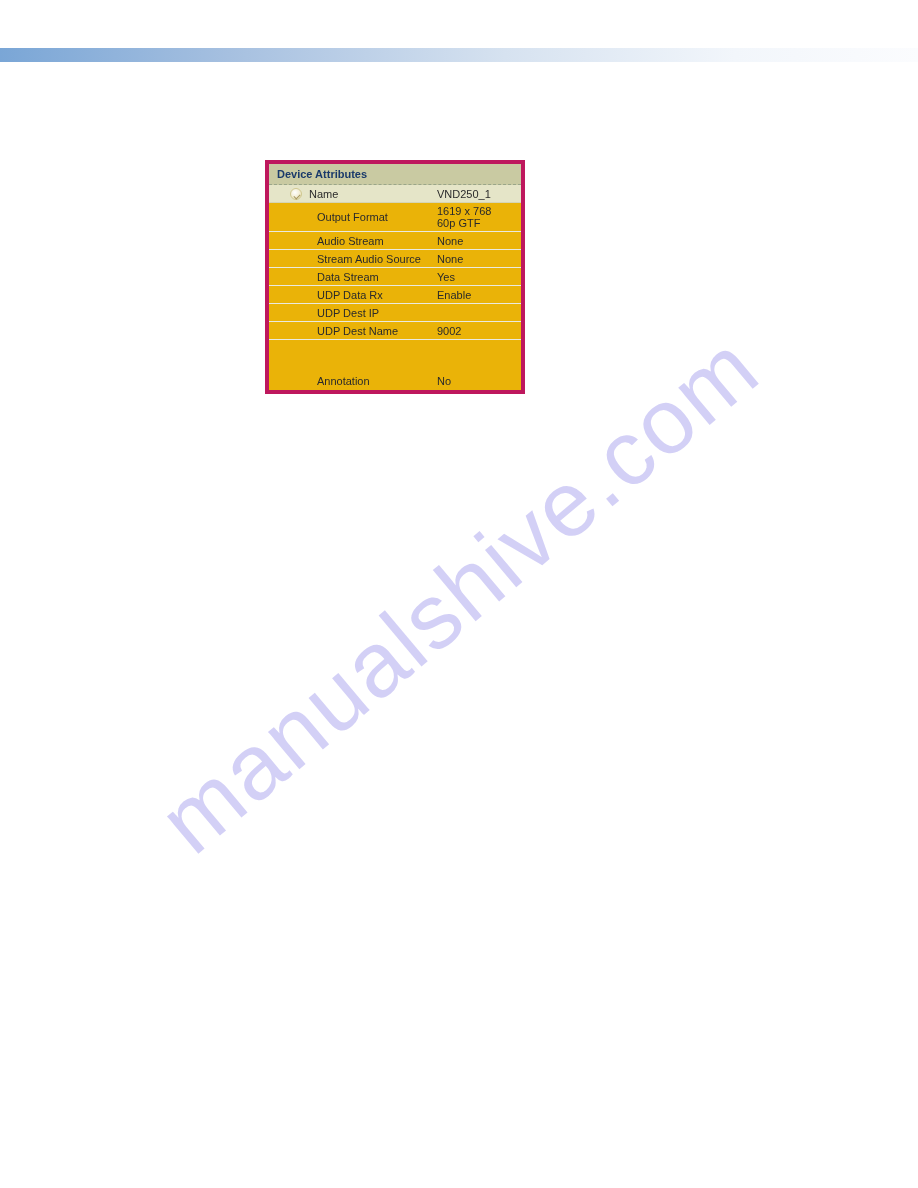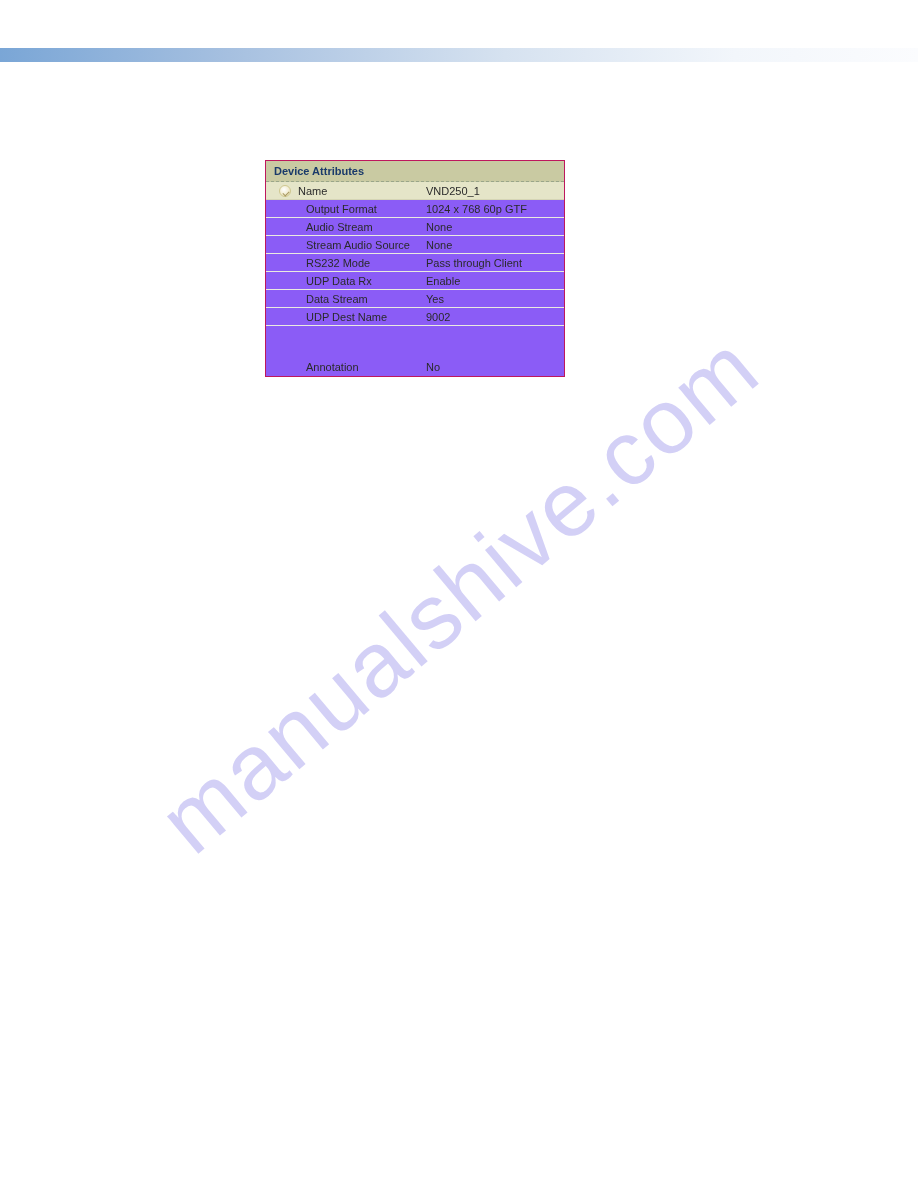--- a/index.html
+++ b/index.html
@@ -22,39 +22,39 @@
     color: rgba(130, 120, 230, 0.35);
     white-space: nowrap;
     pointer-events: none;
     user-select: none;
     letter-spacing: 2px;
   }
   .panel {
     position: absolute;
     top: 160px;
     left: 265px;
-    width: 300px;
-    border: 1px solid #be185d;
-    background: #8b5cf6;
+    width: 260px;
+    border: 4px solid #be185d;
+    background: #eab308;
     font-size: 11px;
     color: #2a2a2a;
   }
   .panel-header {
     background: #c9caa2;
     color: #1a3a6a;
     font-weight: bold;
     padding: 4px 8px;
     border-bottom: 1px dashed #9aa68a;
   }
   .row {
     display: flex;
     border-bottom: 1px solid #eaeae0;
     min-height: 18px;
     align-items: center;
-    padding: 2px 8px;
+    padding: 2px 16px;
   }
   .row:last-child { border-bottom: none; margin-top: 32px; }
   .row.first {
     background: #e5e5c8;
     border-bottom: 1px solid #d5d5b5;
   }
   .icon-cell {
     width: 22px;
     display: flex;
     align-items: center;
@@ -96,46 +96,46 @@
     <div class="icon-cell">
       <span class="circle-icon"></span>
     </div>
     <div class="attr-label">Name</div>
     <div class="attr-value">VND250_1</div>
   </div>
 
   <div class="row">
     <div class="icon-cell"></div>
     <div class="attr-label">Output Format</div>
-    <div class="attr-value">1024 x 768 60p GTF</div>
+    <div class="attr-value">1619 x 768 60p GTF</div>
   </div>
   <div class="row">
     <div class="icon-cell"></div>
     <div class="attr-label">Audio Stream</div>
     <div class="attr-value">None</div>
   </div>
   <div class="row">
     <div class="icon-cell"></div>
     <div class="attr-label">Stream Audio Source</div>
     <div class="attr-value">None</div>
   </div>
   <div class="row">
     <div class="icon-cell"></div>
-    <div class="attr-label">RS232 Mode</div>
-    <div class="attr-value">Pass through Client</div>
+    <div class="attr-label">Data Stream</div>
+    <div class="attr-value">Yes</div>
   </div>
   <div class="row">
     <div class="icon-cell"></div>
     <div class="attr-label">UDP Data Rx</div>
     <div class="attr-value">Enable</div>
   </div>
   <div class="row">
     <div class="icon-cell"></div>
-    <div class="attr-label">Data Stream</div>
-    <div class="attr-value">Yes</div>
+    <div class="attr-label">UDP Dest IP</div>
+    <div class="attr-value"></div>
   </div>
   <div class="row">
     <div class="icon-cell"></div>
     <div class="attr-label">UDP Dest Name</div>
     <div class="attr-value">9002</div>
   </div>
   <div class="row">
     <div class="icon-cell"></div>
     <div class="attr-label">Annotation</div>
     <div class="attr-value">No</div>

